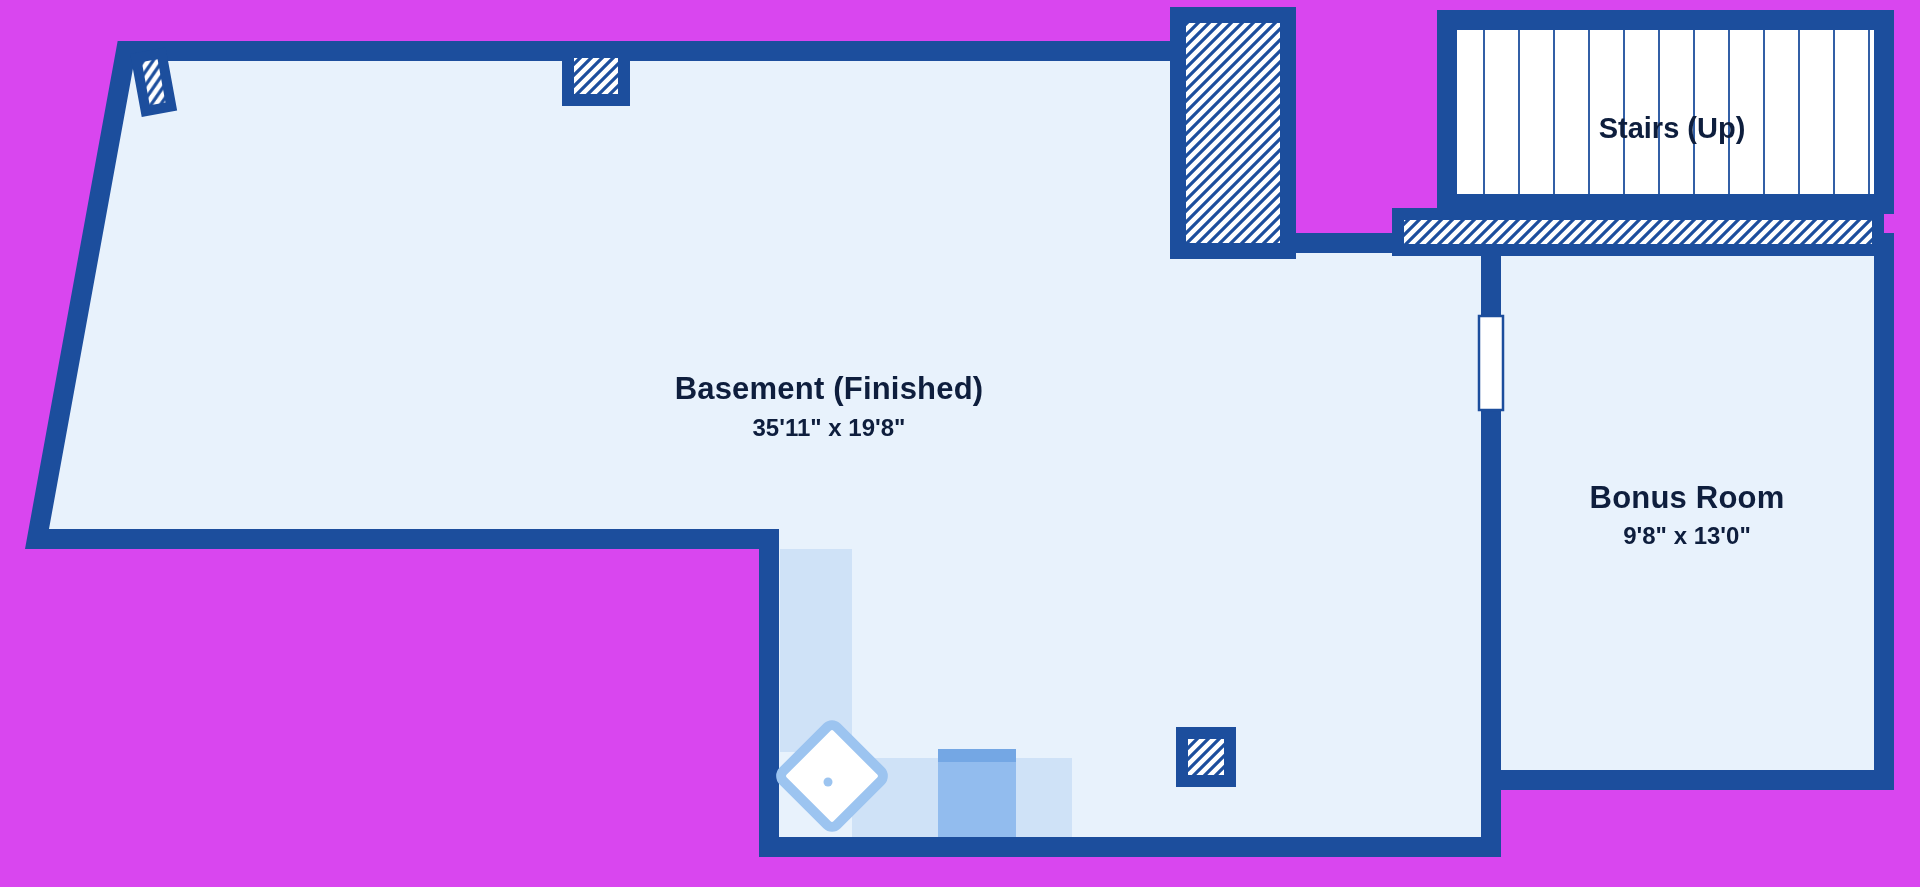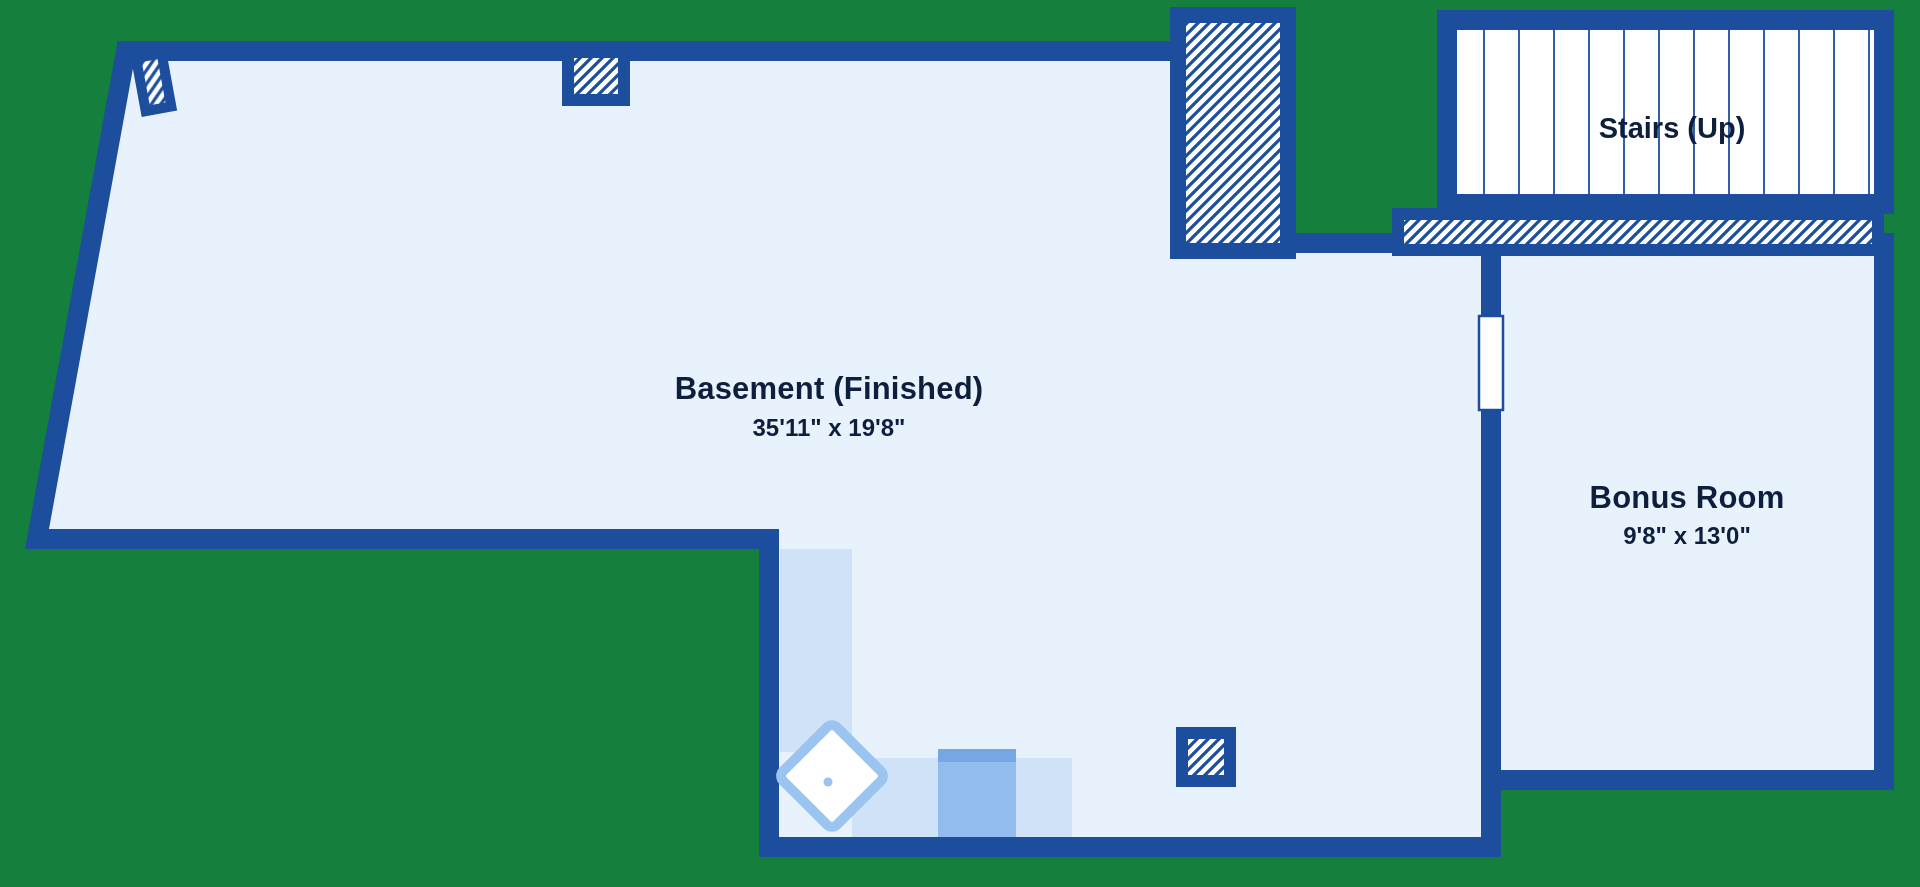--- a/index.html
+++ b/index.html
@@ -1,16 +1,16 @@
 <!DOCTYPE html>
 <html><head>
 <meta charset="utf-8">
 <style>
   html, body { margin: 0; padding: 0; background: #ffffff; }
-  .stage { position: relative; width: 1920px; height: 887px; background: #15803d; overflow: hidden; }
+  .stage { position: relative; width: 1920px; height: 887px; background: #d946ef; overflow: hidden; }
   svg { display: block; }
   text { font-family: "Liberation Sans", sans-serif; }
   .room-name  { font-size: 31px; font-weight: 700; letter-spacing: 0.2px; }
   .room-dims  { font-size: 24px; font-weight: 600; }
   .stairs-name{ font-size: 29px; font-weight: 700; }
 </style>
 </head>
 <body>
 
 <div class="stage">

